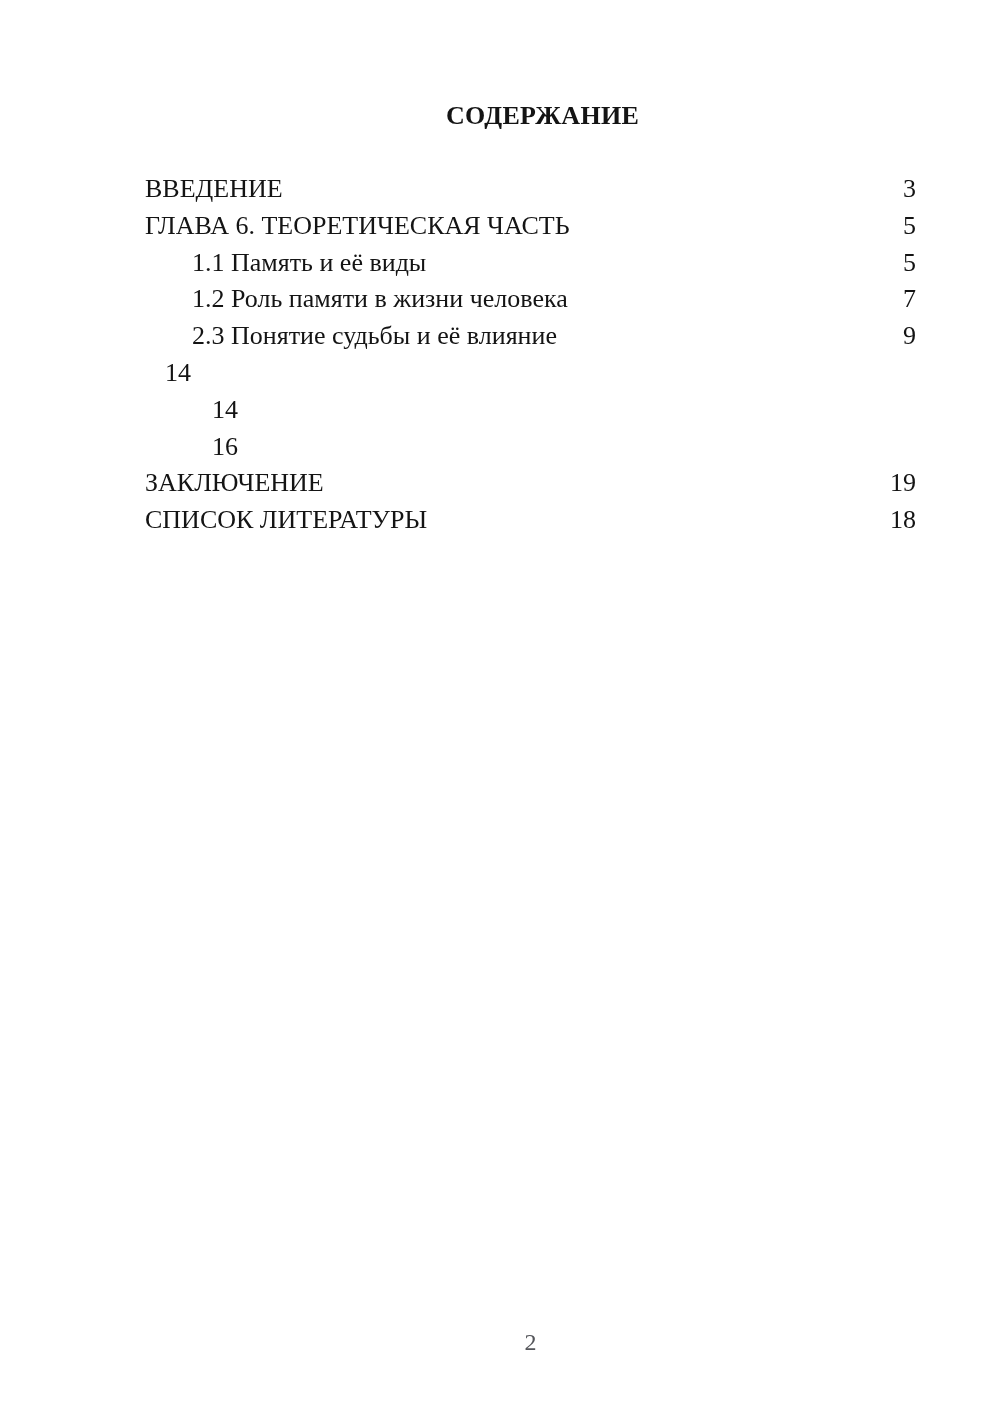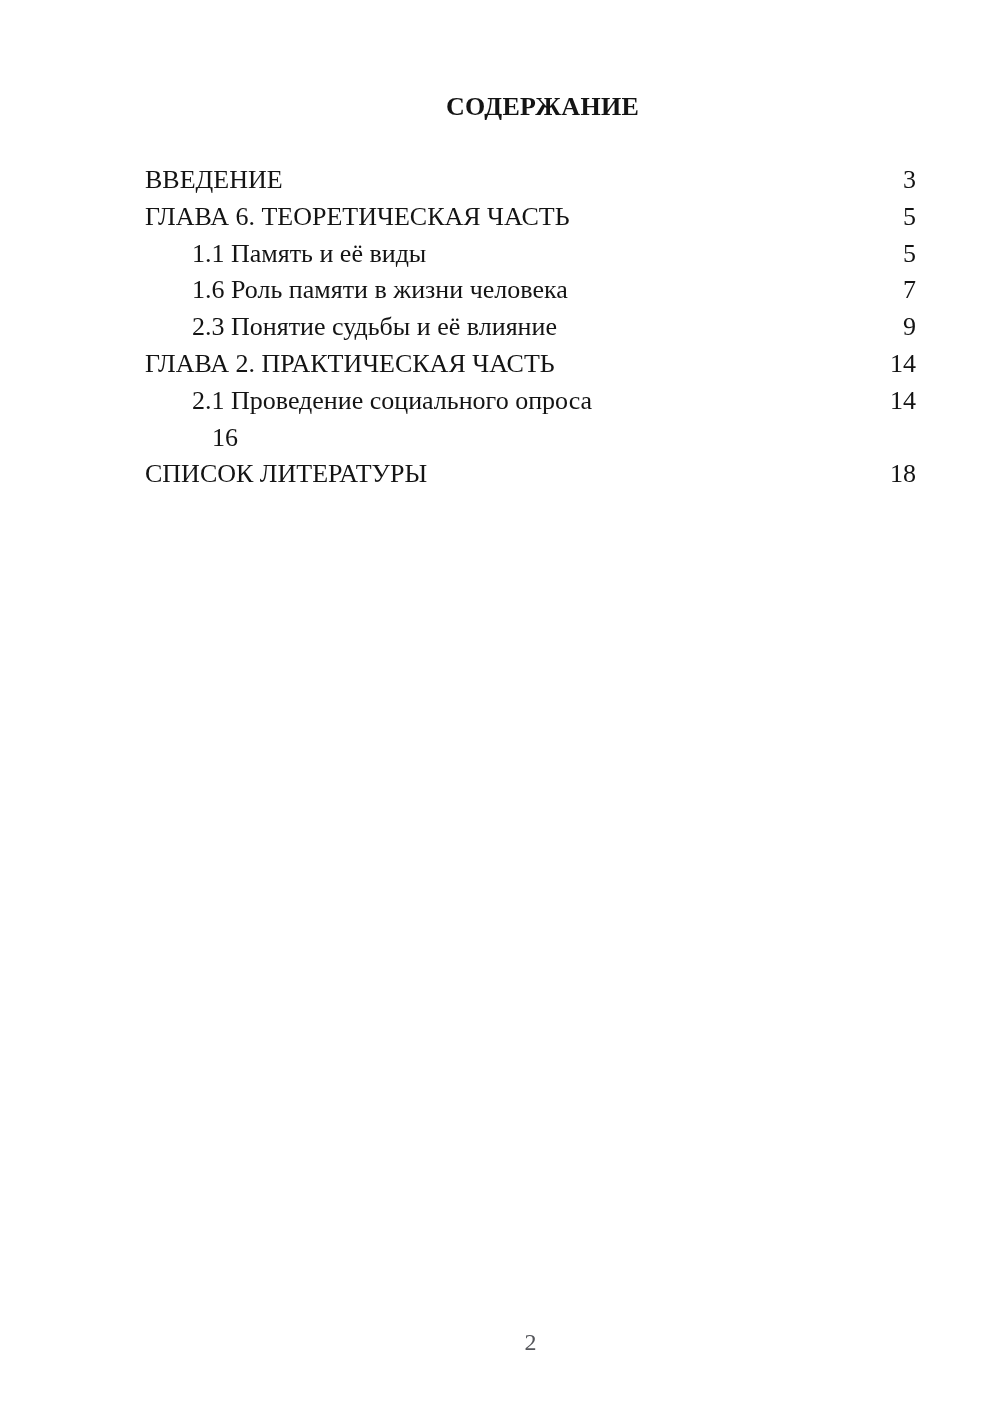--- a/index.html
+++ b/index.html
@@ -11,21 +11,21 @@
     position: relative;
     width: 1000px;
     height: 1414px;
     background: #ffffff;
     box-sizing: border-box;
     font-family: "Liberation Serif", "DejaVu Serif", serif;
     color: #141414;
     overflow: hidden;
   }
   .title {
-    margin: 0;
+    margin: 9px;
     padding: 92px 60px 0 145px;
     text-align: center;
     font-size: 26px;
     font-weight: 700;
     letter-spacing: 0.3px;
     line-height: 30px;
   }
   .toc {
     margin-top: 40px;
     padding: 0 84px 0 145px;
@@ -76,37 +76,39 @@
   </div>
       <div class="toc-row level-0">
     <span class="toc-label">ГЛАВА 6. ТЕОРЕТИЧЕСКАЯ ЧАСТЬ</span>
     <span class="toc-page">5</span>
   </div>
       <div class="toc-row level-1">
     <span class="toc-label">1.1 Память и её виды</span>
     <span class="toc-page">5</span>
   </div>
       <div class="toc-row level-1">
-    <span class="toc-label">1.6 Роль памяти в жизни человека</span>
+    <span class="toc-label">1.2 Роль памяти в жизни человека</span>
     <span class="toc-page">7</span>
   </div>
       <div class="toc-row level-1">
     <span class="toc-label">2.3 Понятие судьбы и её влияние</span>
     <span class="toc-page">9</span>
   </div>
       <div class="toc-row level-0">
-    <span class="toc-label">ГЛАВА 2. ПРАКТИЧЕСКАЯ ЧАСТЬ</span>
     <span class="toc-page">14</span>
   </div>
       <div class="toc-row level-1">
-    <span class="toc-label">2.1 Проведение социального опроса</span>
     <span class="toc-page">14</span>
   </div>
       <div class="toc-row level-1">
     <span class="toc-page">16</span>
+  </div>
+      <div class="toc-row level-0">
+    <span class="toc-label">ЗАКЛЮЧЕНИЕ</span>
+    <span class="toc-page">19</span>
   </div>
       <div class="toc-row level-0">
     <span class="toc-label">СПИСОК ЛИТЕРАТУРЫ</span>
     <span class="toc-page">18</span>
   </div>
     </div>
 
   <div class="footer">2</div>
 </div>
 

